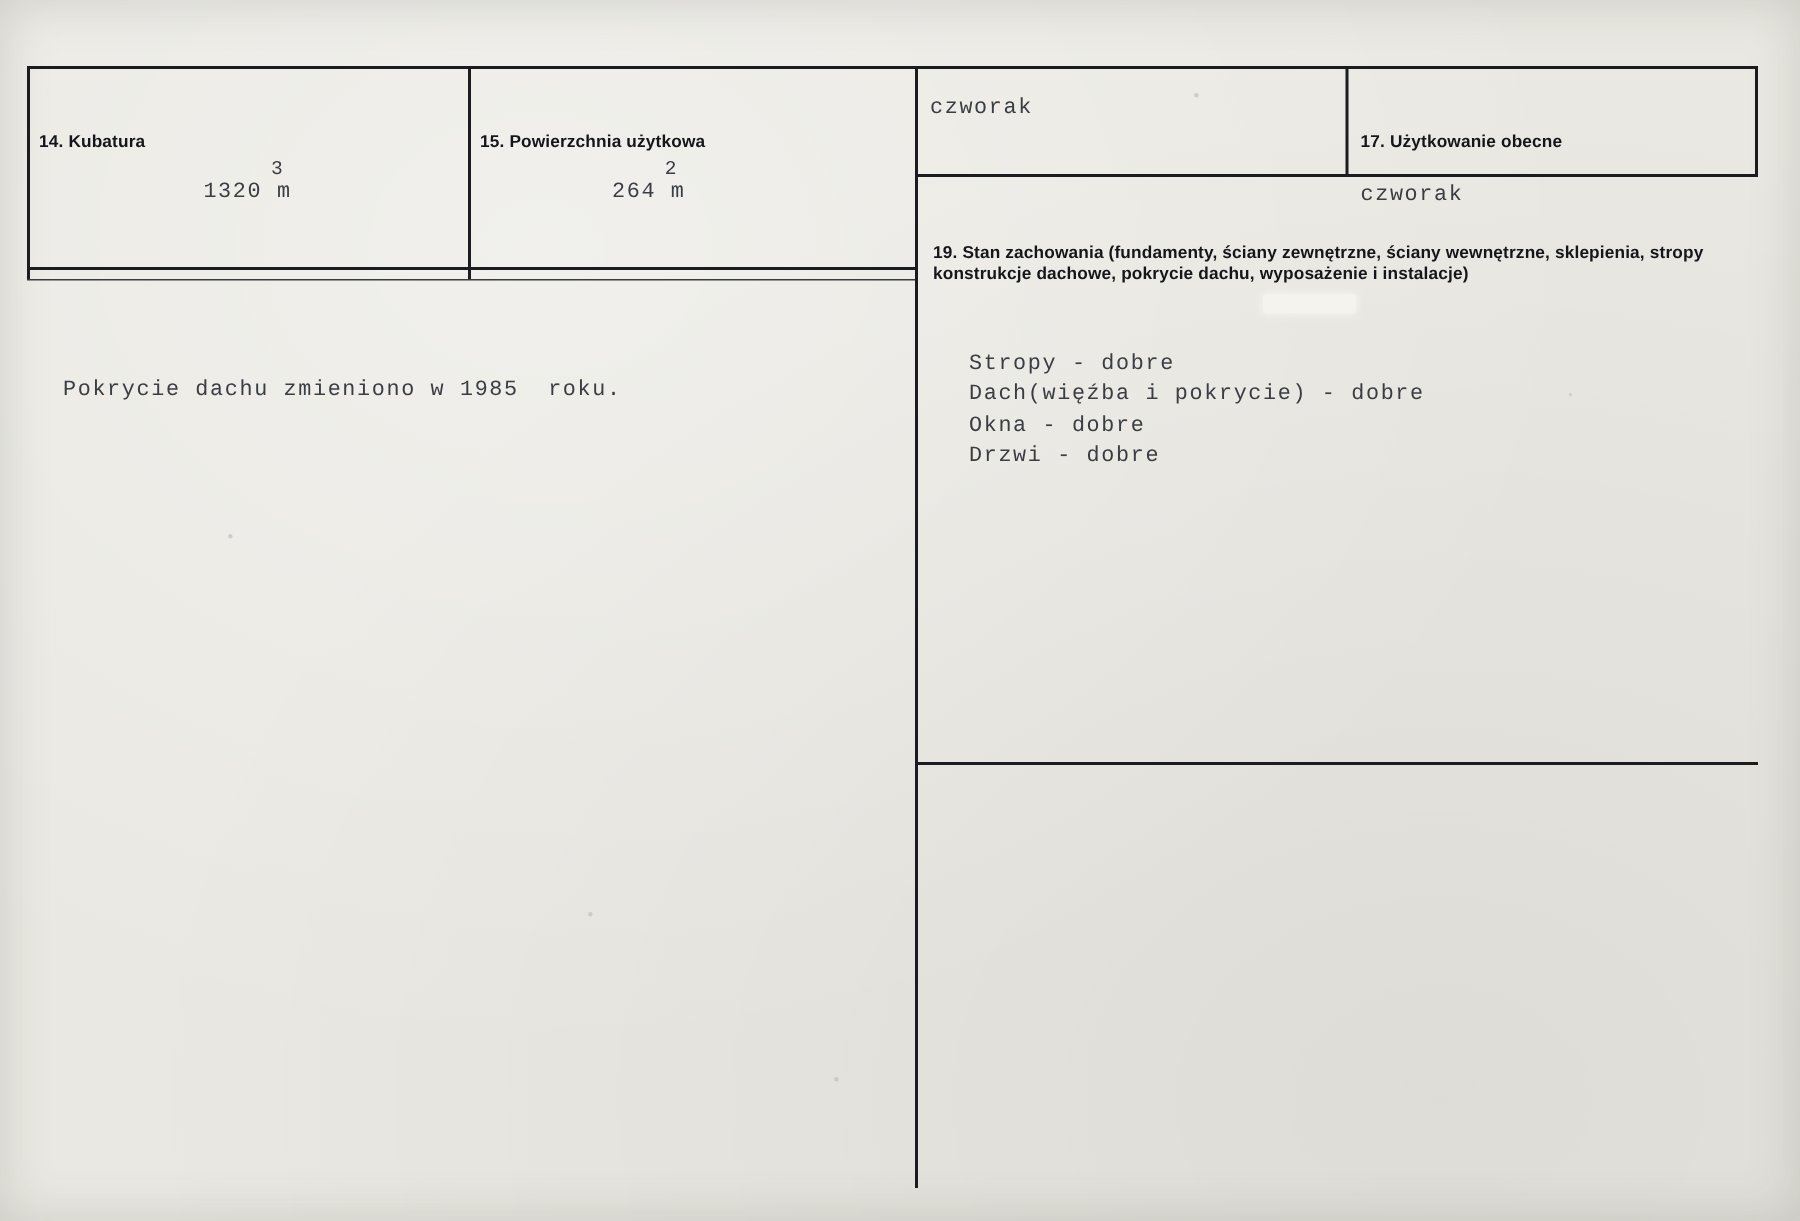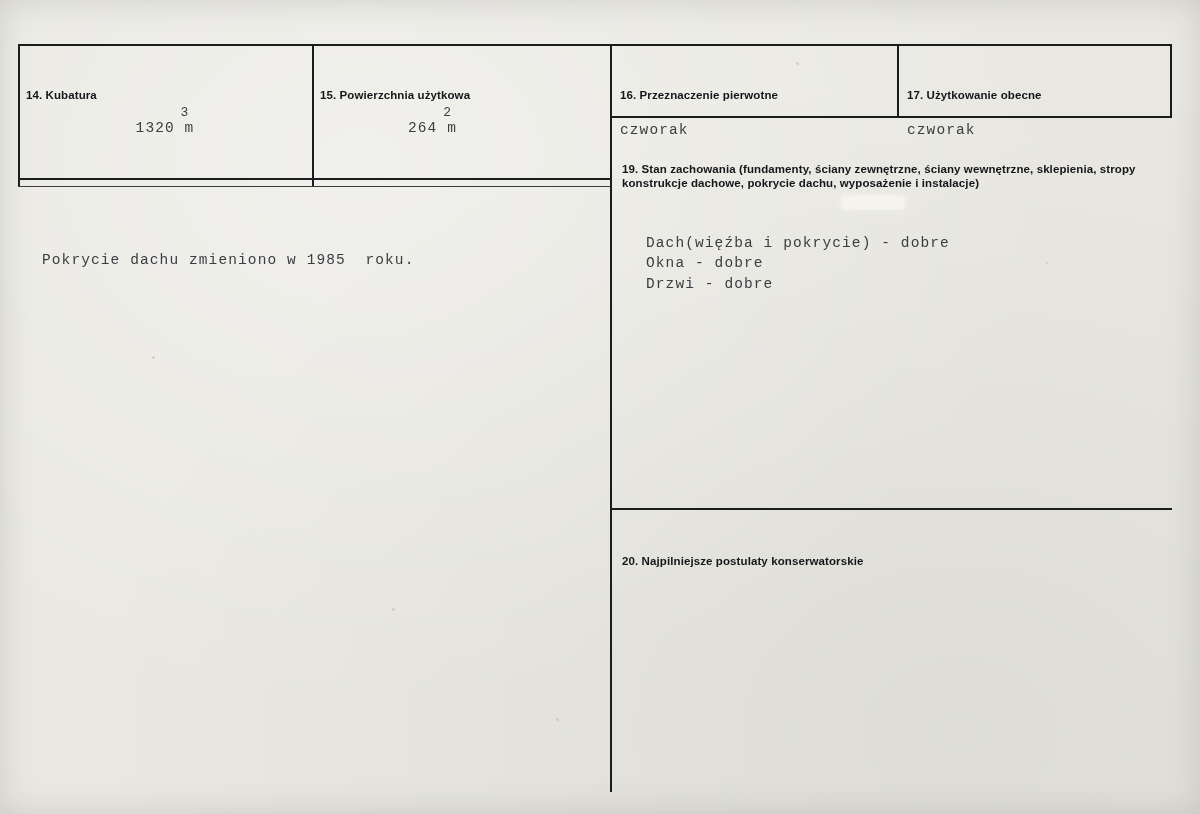--- a/index.html
+++ b/index.html
@@ -140,24 +140,20 @@
     </div>
     <div style="margin-top:16px; text-align:center;">
       <span class="measure">
         <span class="typed">264 m</span>
         <span class="exp">2</span>
       </span>
     </div>
   </div>
 
   <div class="field" style="left:610px; top:44px; width:287px; height:72px;">
-    <div class="field-label" style="padding:8px 0 0 10px;">
-      <span class="num">16.</span>
-      <span>Przeznaczenie pierwotne</span>
-    </div>
     <div class="typed value-center" style="margin-top:18px;">czworak</div>
   </div>
 
   <div class="field" style="left:897px; top:44px; width:273px; height:72px;">
     <div class="field-label" style="padding:8px 0 0 10px;">
       <span class="num">17.</span>
       <span>Użytkowanie obecne</span>
     </div>
     <div class="typed value-center" style="margin-top:18px;">czworak</div>
   </div>
@@ -165,33 +161,30 @@
   <div class="field" style="left:18px; top:190px; width:592px; height:600px;">
     <div class="typed" style="margin:60px 0 0 24px;">Pokrycie dachu zmieniono w 1985  roku.</div>
   </div>
 
   <div class="field" style="left:610px; top:118px; width:562px; height:390px;">
     <div class="field-label" style="padding:8px 16px 0 12px;">
       <span class="num">19.</span>
       <span>Stan zachowania (fundamenty, ściany zewnętrzne, ściany wewnętrzne, sklepienia, stropy konstrukcje dachowe, pokrycie dachu, wyposażenie i instalacje)</span>
     </div>
     <div style="margin:42px 0 0 36px;">
+      <div class="typed">Stropy - dobre</div>
       <div class="typed">Dach(więźba i pokrycie) - dobre</div>
       <div class="typed">Okna - dobre</div>
       <div class="typed">Drzwi - dobre</div>
     </div>
 
     <div class="whiteout" style="left:232px; top:78px; width:62px; height:13px;"></div>
   </div>
 
   <div class="field" style="left:610px; top:510px; width:562px; height:282px;">
-    <div class="field-label" style="padding:8px 0 0 12px;">
-      <span class="num">20.</span>
-      <span>Najpilniejsze postulaty konserwatorskie</span>
-    </div>
   </div>
 
   <div class="specks" style="left:152px; top:356px; width:3px; height:3px;"></div>
   <div class="specks" style="left:392px; top:608px; width:3px; height:3px;"></div>
   <div class="specks" style="left:556px; top:718px; width:3px; height:3px;"></div>
   <div class="specks" style="left:796px; top:62px; width:3px; height:3px;"></div>
   <div class="specks" style="left:1046px; top:262px; width:2px; height:2px;"></div>
 
   <div class="edge-shadow"></div>
 </div>

